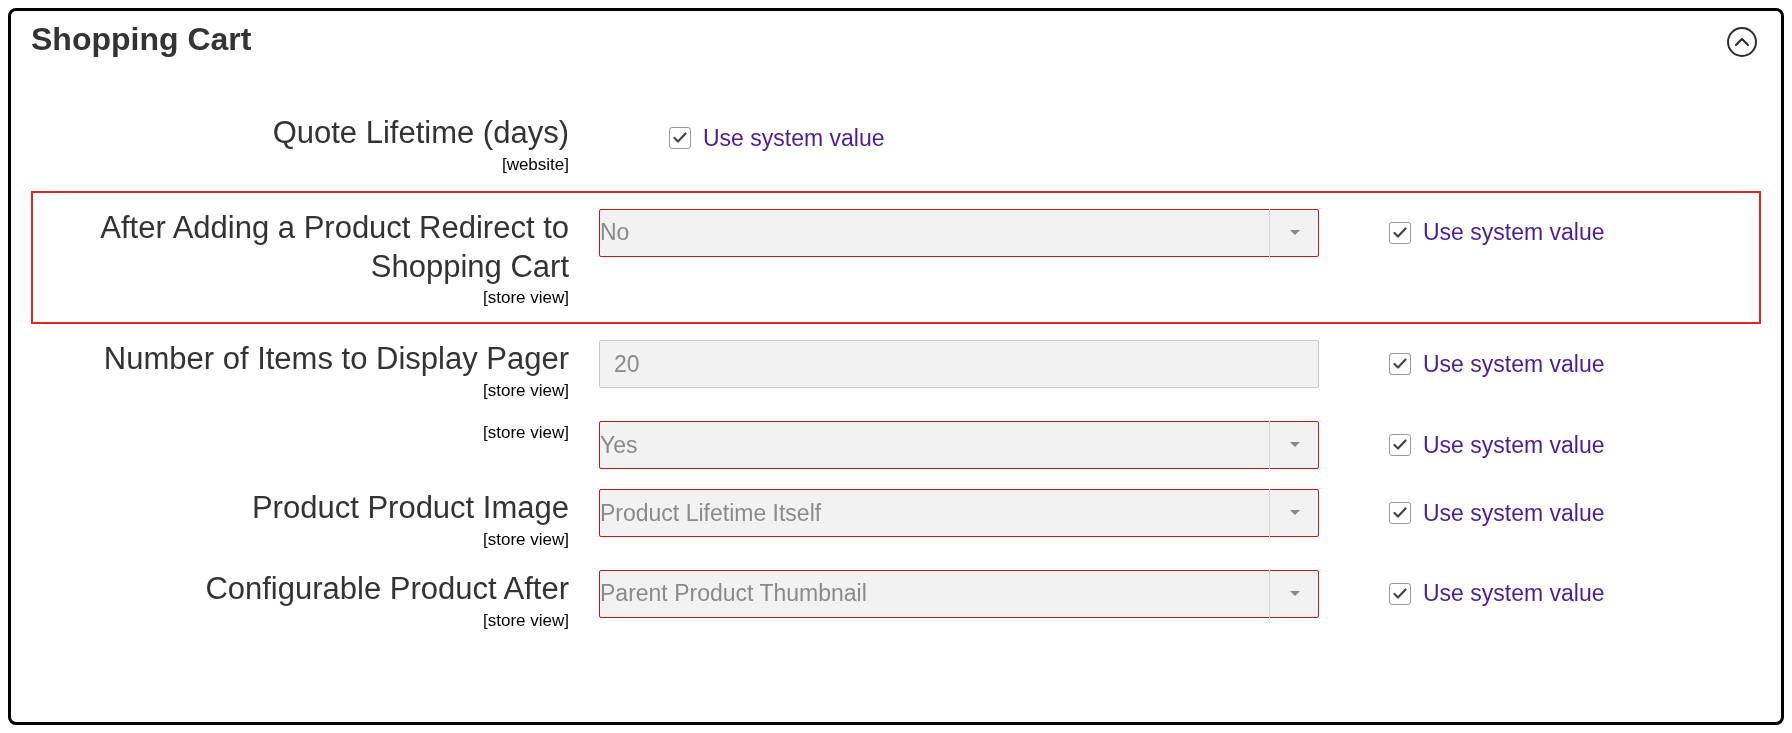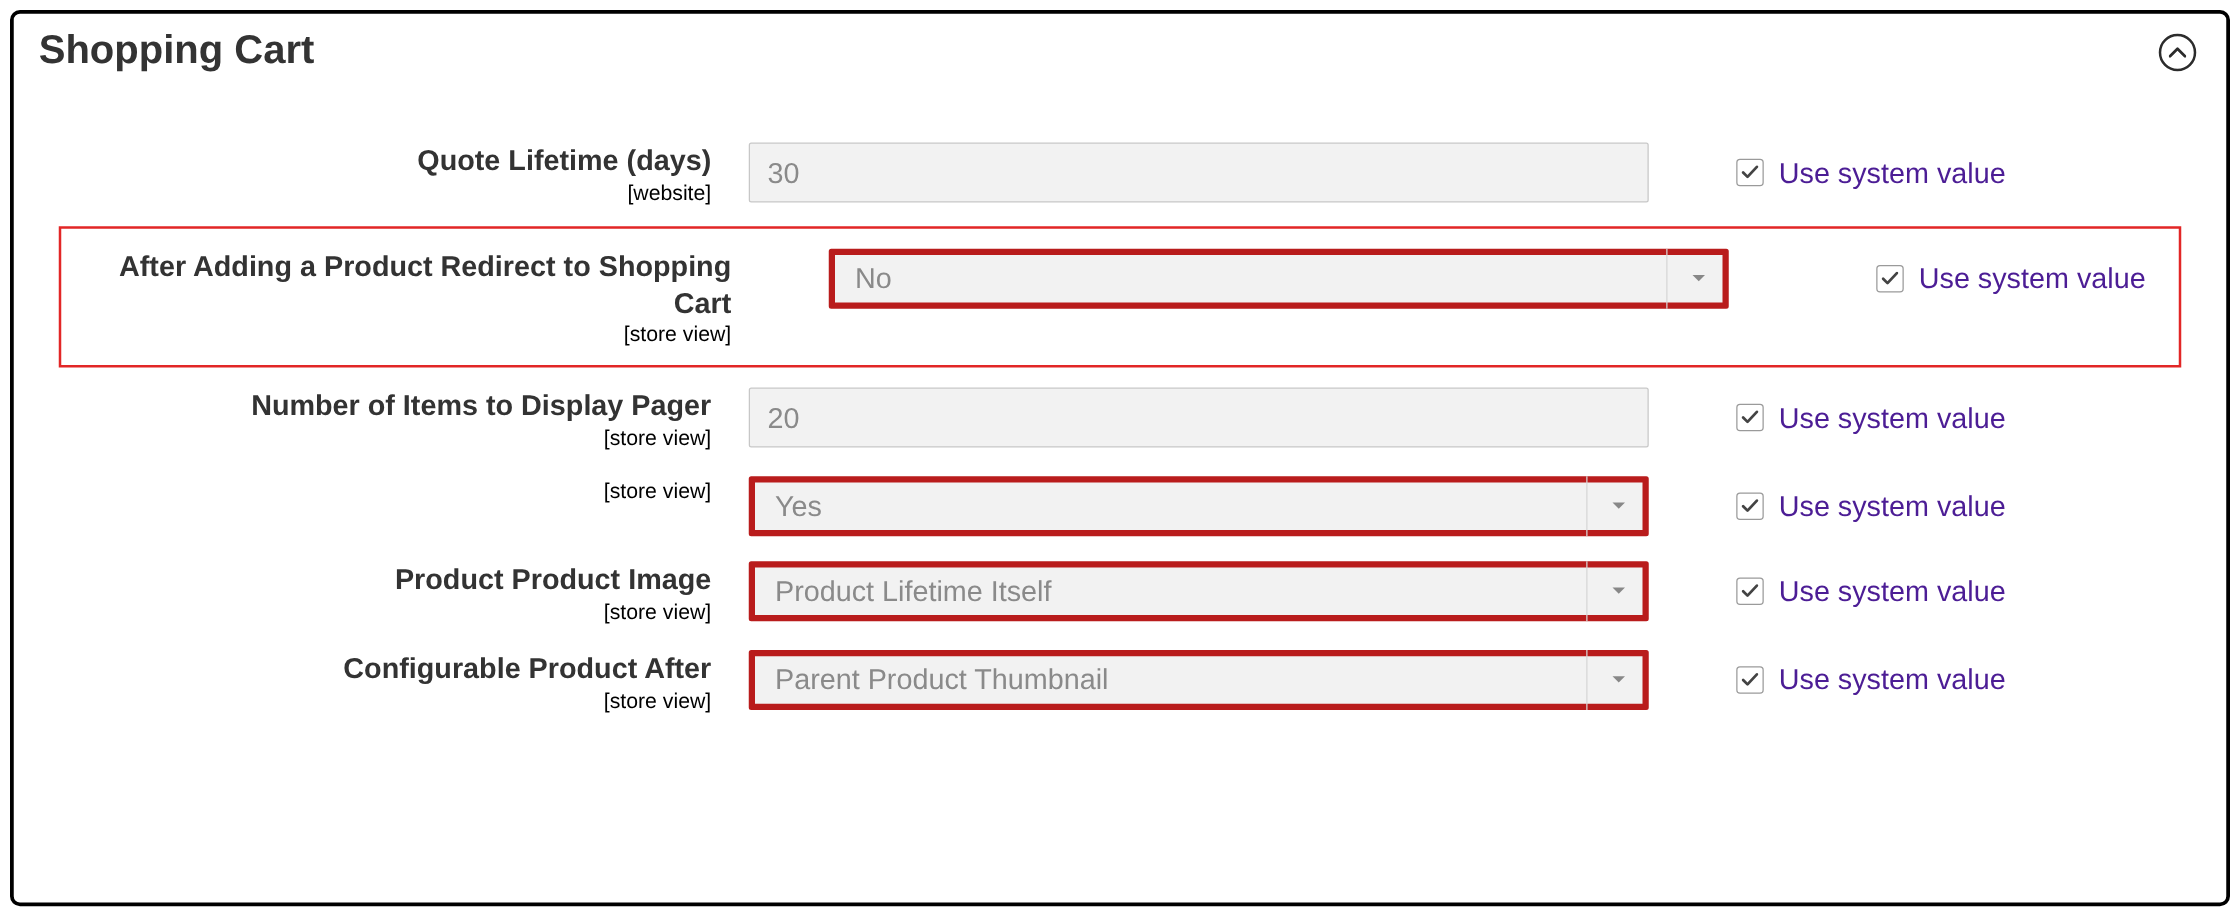--- a/index.html
+++ b/index.html
@@ -48,31 +48,30 @@
   .rows { padding: 40px 20px 0 20px; }
 
   .row {
     display: flex;
     align-items: flex-start;
     padding: 10px 8px;
   }
   .row.highlight {
     border: 2px solid #e22626;
     padding: 16px 6px 14px 6px;
-    margin: 6px 16px;
-    gap: 48px;
+    margin: 6px 0;
   }
   .label-col {
     width: 560px;
     text-align: right;
     padding-right: 30px;
   }
   .label-main {
-    font-size: 23px;
-    font-weight: 700;
+    font-size: 31px;
+    font-weight: 400;
     color: #333;
     line-height: 1.25;
   }
   .label-scope {
     font-size: 17px;
     color: #000000;
     margin-top: 2px;
   }
   .field-col {
     width: 720px;
@@ -89,25 +88,25 @@
   }
   .text-input[disabled] { color: #8a8a8a; }
   .select-wrap {
     position: relative;
     width: 100%;
     height: 48px;
   }
   .select-wrap .select-display {
     width: 100%;
     height: 100%;
-    padding: 0 60px 0 16px;
+    padding: 0 60px 0 0;
     font-size: 23px;
     color: #8a8a8a;
     background: #f2f2f2;
-    border: 5px solid #b91c1c;
+    border: 1px solid #b91c1c;
     border-radius: 2px;
     display: flex;
     align-items: center;
   }
   .select-wrap .select-caret {
     position: absolute;
     right: 0;
     top: 0;
     width: 50px;
     height: 100%;
@@ -156,23 +155,20 @@
     </div>
   </div>
 
   <div class="rows">
 
     <div class="row">
       <div class="label-col">
         <div class="label-main">Quote Lifetime (days)</div>
         <div class="label-scope">[website]</div>
       </div>
-      <div class="field-col">
-        <input class="text-input" type="text" disabled="" value="30" style="">
-      </div>
       <div class="sys-col">
         <div class="checkbox">
           <svg width="14" height="12" viewBox="0 0 14 12">
               <path d="M1.5 6 L5 9.5 L12.5 1.5" stroke="#444" stroke-width="2.2" fill="none" stroke-linecap="round" stroke-linejoin="round"></path>
             </svg>
         </div>
         <span class="sys-label">Use system value</span>
       </div>
     </div>
 

